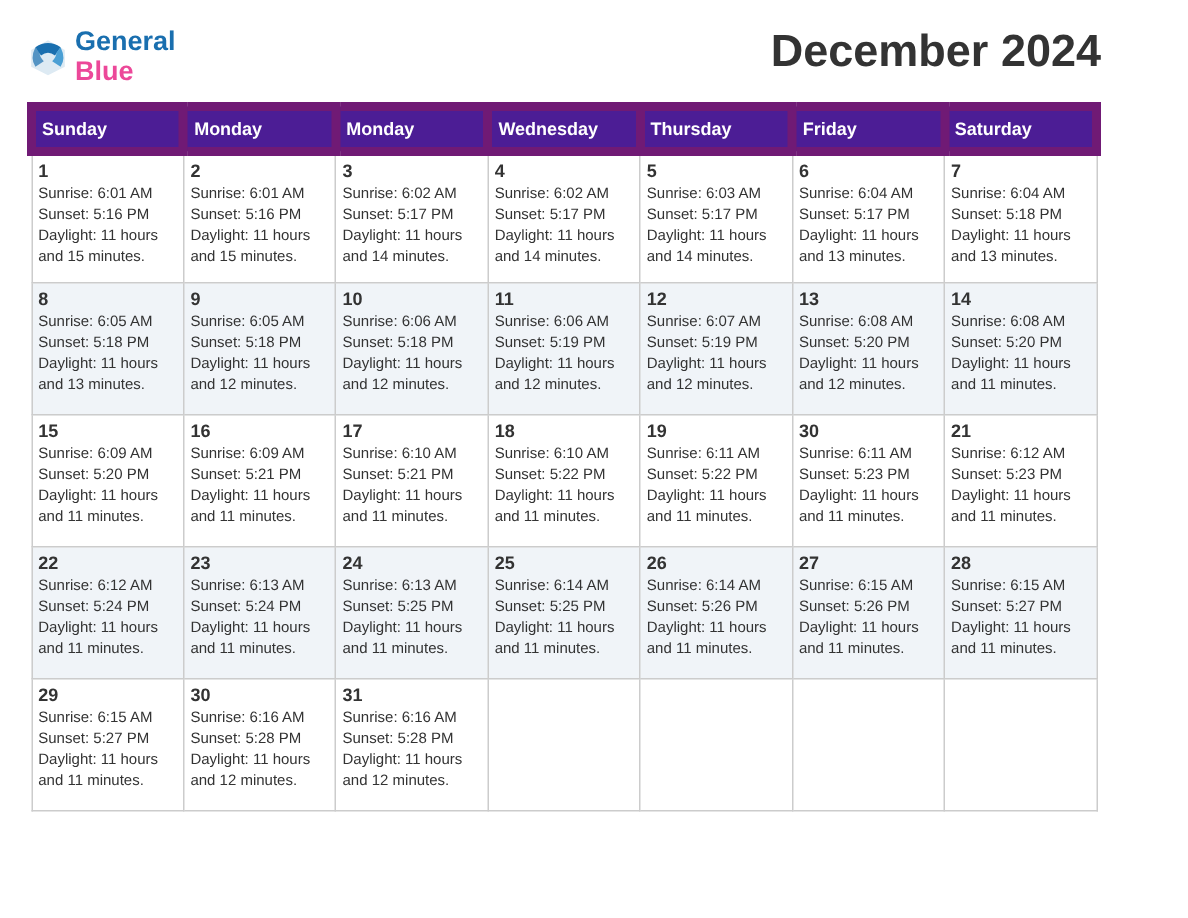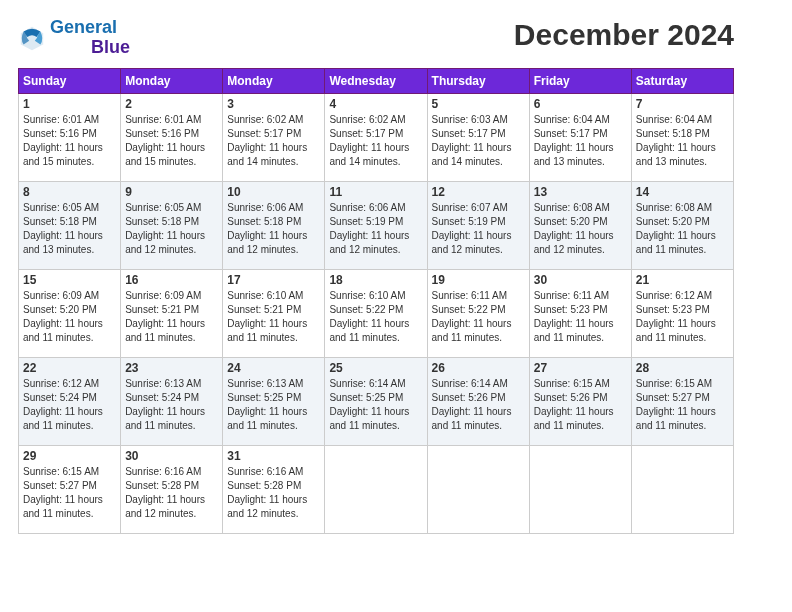--- a/index.html
+++ b/index.html
@@ -52,27 +52,27 @@
     .subtitle {
       font-size: 14px;
       color: #555;
     }
     table {
       width: 100%;
       border-collapse: collapse;
       table-layout: fixed;
     }
     thead tr th {
-      background-color: #6d28d9;
+      background-color: #4c1d95;
       color: #fff;
       font-size: 12px;
       font-weight: bold;
       padding: 5px 4px;
       text-align: left;
-      border: 1px solid #701a75;
+      border: 6px solid #701a75;
     }
     tbody tr td {
       vertical-align: top;
       border: 1px solid #ccc;
       padding: 3px 4px;
       font-size: 9.5px;
       color: #333;
       height: 88px;
     }
     tbody tr:nth-child(odd) td {
@@ -102,21 +102,21 @@
 <div class="page">
   <div class="header">
     <div class="logo">
       <svg class="logo-icon" viewBox="0 0 30 30" xmlns="http://www.w3.org/2000/svg">
         <polygon points="15,3 27,10 27,22 15,28 3,22 3,10" fill="#1a6faf" opacity="0.15"></polygon>
         <path d="M6,8 Q15,2 24,8 L20,14 Q15,10 10,14 Z" fill="#1a6faf"></path>
         <path d="M24,8 Q28,16 24,22 L18,18 Q21,15 21,12 Z" fill="#4a9fd4"></path>
         <path d="M6,8 Q2,16 6,22 L12,18 Q9,15 9,12 Z" fill="#1a6faf" opacity="0.7"></path>
       </svg>
       <div class="logo-text">
-        <span style="color:#1a6faf;">General</span><br><span style="color:#4c1d95;margin-left:41px;">Blue</span>
+        <span style="color:#1a6faf;">General</span><br><span style="color:#ec4899;">Blue</span>
       </div>
     </div>
     <div class="title-block">
       <div class="month-title">December 2024</div>
     </div>
   </div>
 
   <table>
     <thead>
       <tr>

